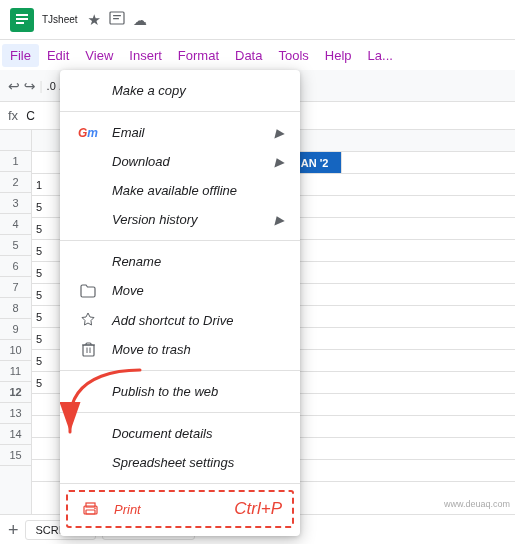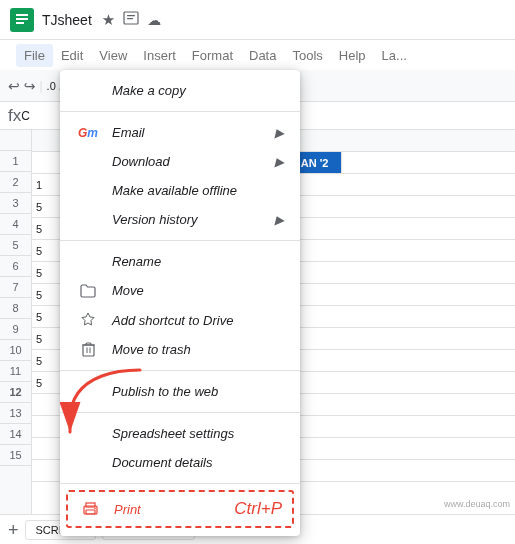--- a/index.html
+++ b/index.html
@@ -26,39 +26,39 @@
       height: 24px;
       background: #0f9d58;
       border-radius: 3px;
       display: flex;
       align-items: center;
       justify-content: center;
       margin-right: 8px;
       flex-shrink: 0;
     }
     .title-text {
-      font-size: 14px;
+      font-size: 10px;
       color: #202124;
       margin-right: 10px;
     }
     .title-icons {
       display: flex;
       align-items: center;
       gap: 8px;
     }
 
     
     .menu-bar {
       display: flex;
       align-items: center;
-      padding: 2px 16px;
+      padding: 2px 2px;
       background: #fff;
       height: 30px;
       font-size: 13px;
-      color: #737373;
+      color: #a21caf;
     }
     .menu-item {
       padding: 4px 8px;
       cursor: pointer;
       border-radius: 3px;
     }
 
     
     .toolbar {
       display: flex;
@@ -76,22 +76,22 @@
       display: flex;
       align-items: center;
       padding: 2px 8px;
       background: #fff;
       height: 28px;
       border-bottom: 1px solid #e0e0e0;
       font-size: 13px;
     }
     .fx-label {
       color: #5f6368;
-      font-size: 17px;
-      margin-right: 0;
+      font-size: 13px;
+      margin-right: 8px;
     }
 
     
     .spreadsheet {
       display: flex;
       height: calc(544px - 40px - 30px - 32px - 28px - 30px);
       position: relative;
       overflow: hidden;
     }
 
@@ -511,25 +511,25 @@
     <span class="label">Move to trash</span>
   </div>
   <div class="menu-divider"></div>
   <div class="menu-option">
     <div class="icon-area"></div>
     <span class="label">Publish to the web</span>
   </div>
   <div class="menu-divider"></div>
   <div class="menu-option">
     <div class="icon-area"></div>
+    <span class="label">Document details</span>
+  </div>
+  <div class="menu-option">
+    <div class="icon-area"></div>
     <span class="label">Spreadsheet settings</span>
-  </div>
-  <div class="menu-option">
-    <div class="icon-area"></div>
-    <span class="label">Document details</span>
   </div>
   <div class="menu-divider"></div>
 
   <div class="menu-option print-option">
     <div class="icon-area">
       <svg width="15" height="14" viewBox="0 0 15 14" fill="none">
         <rect x="1" y="4" width="13" height="8" rx="1" stroke="#ea4335" stroke-width="1.2" fill="none"></rect>
         <rect x="3" y="1" width="9" height="4" stroke="#ea4335" stroke-width="1.2" fill="none"></rect>
         <rect x="3" y="8" width="9" height="4" rx="0.5" stroke="#ea4335" stroke-width="1.2" fill="none"></rect>
         <circle cx="12" cy="6.5" r="0.8" fill="#ea4335"></circle>

